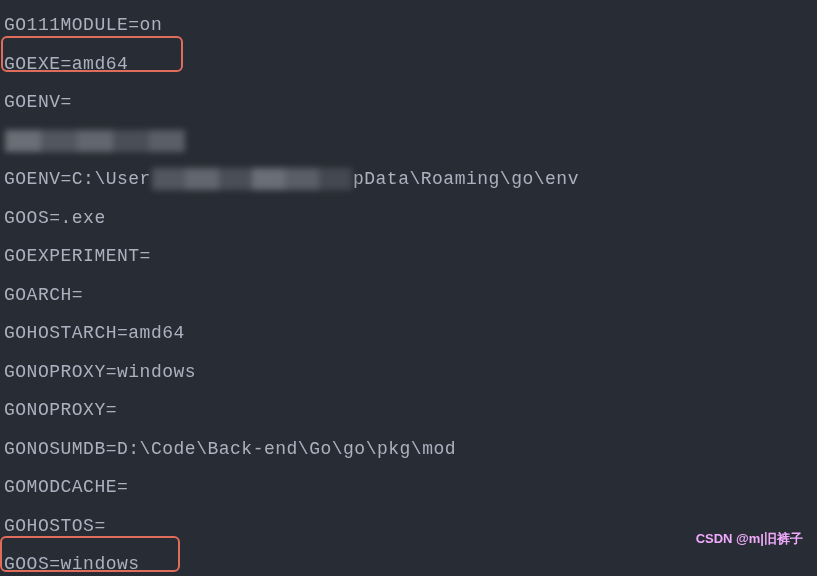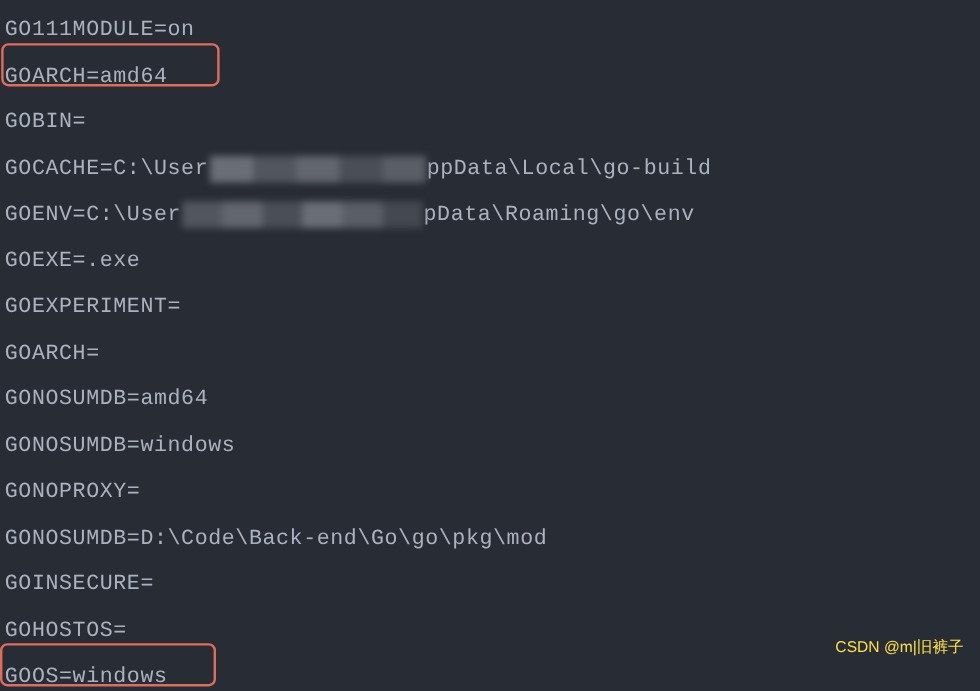--- a/index.html
+++ b/index.html
@@ -64,42 +64,43 @@
       width: 100%;
     }
     .pixblock span {
       flex: 1;
       height: 100%;
     }
     .watermark {
       position: absolute;
       right: 14px;
       bottom: 18px;
-      color: #fde047;
+      color: #f0abfc;
       font-size: 13px;
       font-family: Arial, "Microsoft YaHei", sans-serif;
       letter-spacing: 0;
       z-index: 10;
+      font-weight: bold;
     }
   </style>
 </head>
 <body>
 
 <div class="highlight-box highlight-1"></div>
 <div class="highlight-box highlight-2"></div>
 
 <div class="line"><span>GO111MODULE=on</span></div>
-<div class="line"><span>GOARCH=amd64</span></div>
-<div class="line"><span>GOBIN=</span></div>
-<div class="line"><span>GOCACHE=C:\User</span><span class="redacted" style="width:180px;"><span class="pixblock"><span style="background:#6a6e76"></span><span style="background:#52565e"></span><span style="background:#62666e"></span><span style="background:#4a4e56"></span><span style="background:#5a5e66"></span></span></span><span>ppData\Local\go-build</span></div>
+<div class="line"><span>GOEXE=amd64</span></div>
+<div class="line"><span>GOENV=</span></div>
+<div class="line"><span class="redacted" style="width:180px;"><span class="pixblock"><span style="background:#6a6e76"></span><span style="background:#52565e"></span><span style="background:#62666e"></span><span style="background:#4a4e56"></span><span style="background:#5a5e66"></span></span></span></div>
 <div class="line"><span>GOENV=C:\User</span><span class="redacted" style="width:200px;"><span class="pixblock"><span style="background:#52565e"></span><span style="background:#62666e"></span><span style="background:#4a4e56"></span><span style="background:#6a6e76"></span><span style="background:#5a5e66"></span><span style="background:#444850"></span></span></span><span>pData\Roaming\go\env</span></div>
-<div class="line"><span>GOEXE=.exe</span></div>
+<div class="line"><span>GOOS=.exe</span></div>
 <div class="line"><span>GOEXPERIMENT=</span></div>
 <div class="line"><span>GOARCH=</span></div>
-<div class="line"><span>GONOSUMDB=amd64</span></div>
-<div class="line"><span>GONOSUMDB=windows</span></div>
+<div class="line"><span>GOHOSTARCH=amd64</span></div>
+<div class="line"><span>GONOPROXY=windows</span></div>
 <div class="line"><span>GONOPROXY=</span></div>
 <div class="line"><span>GONOSUMDB=D:\Code\Back-end\Go\go\pkg\mod</span></div>
-<div class="line"><span>GOINSECURE=</span></div>
+<div class="line"><span>GOMODCACHE=</span></div>
 <div class="line"><span>GOHOSTOS=</span></div>
 <div class="line"><span>GOOS=windows</span></div>
 
 <div class="watermark">CSDN @m|旧裤子</div>
 
 </body></html>

